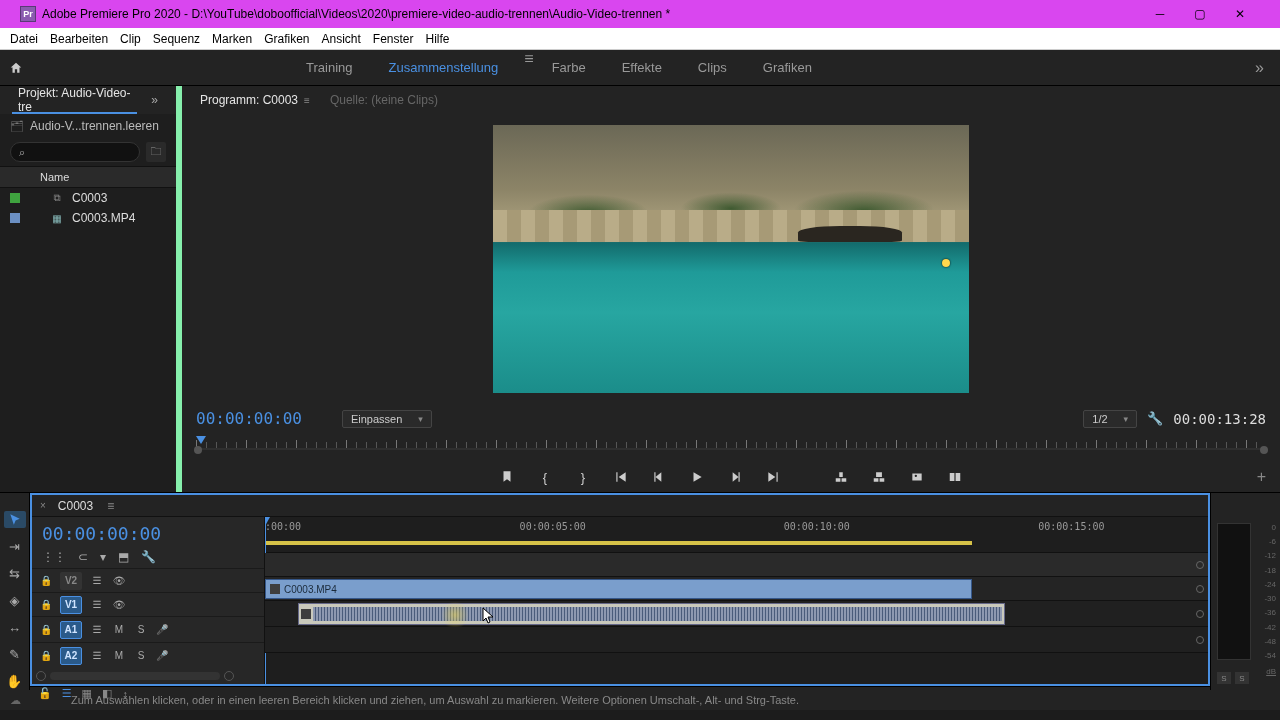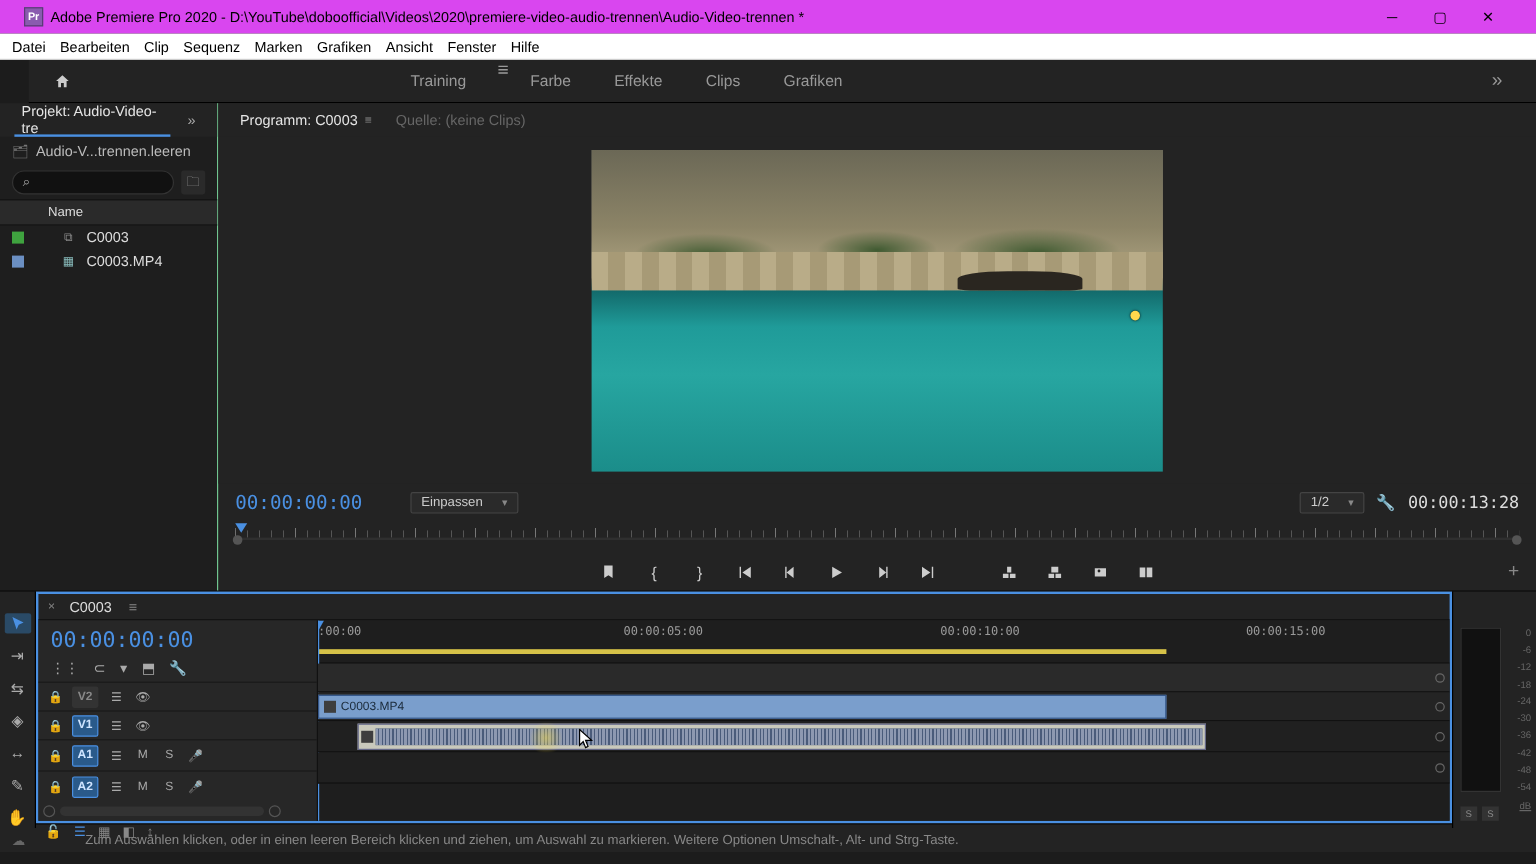--- a/index.html
+++ b/index.html
@@ -9,40 +9,40 @@
 .titlebar { height:28px; background:#d946ef; display:flex; align-items:center; padding:0 20px; font-size:12px; color:#000; }
 .titlebar .logo { width:16px; height:16px; background:#8a5baf; border:1px solid #5a3a77; display:flex; align-items:center; justify-content:center; font-size:9px; font-weight:bold; color:#fff; margin-right:6px; }
 .titlebar .title { flex:1; }
 .titlebar .winbtn { width:40px; height:28px; display:flex; align-items:center; justify-content:center; font-size:12px; }
 
 
 .menubar { height:22px; background:#fff; display:flex; align-items:center; padding:0 4px; font-size:12px; border-bottom:1px solid #ccc; }
 .menubar .menu { padding:0 6px; cursor:pointer; }
 
 
-.workspace-bar { height:36px; background:#232323; display:flex; align-items:center; padding:0 16px; border-bottom:1px solid #000;margin-left:24px; }
+.workspace-bar { height:36px; background:#232323; display:flex; align-items:center; padding:0 4px; border-bottom:1px solid #000; }
 .workspace-bar .home { width:24px; height:24px; color:#ccc; display:flex; align-items:center; justify-content:center; margin-right:20px; }
 .workspace-bar .ws-spacer { flex:1; max-width:240px; }
 .workspace-bar .ws-tabs { display:flex; gap:0; }
 .workspace-bar .ws-tab { padding:0 18px; height:36px; display:flex; align-items:center; color:#999; font-size:13px; cursor:pointer; }
 .workspace-bar .ws-tab.active { color:#4a90e2; }
 .workspace-bar .ws-menu { color:#999; margin-left:8px; }
 .workspace-bar .ws-overflow { margin-left:auto; color:#999; padding:0 12px; font-size:16px; }
 
 
 .panel-tabs { height:28px; display:flex; align-items:center; padding:0 8px; background:#232323; }
 .panel-tab { padding:0 10px; height:28px; display:flex; align-items:center; color:#aaa; font-size:12px; cursor:pointer; position:relative; }
 .panel-tab.active { color:#e5e5e5; }
 .panel-tab.active.project::after { content:''; position:absolute; left:4px; right:4px; bottom:0; height:2px; background:#4a90e2; }
 .panel-tab.muted { color:#666; }
 .panel-tab .burger { margin-left:6px; color:#888; font-size:10px; }
 
 
 .main { display:flex; height:406px; }
-.project-panel { width:182px; background:#1e1e1e; border-right:1px solid #86efac; display:flex; flex-direction:column; }
+.project-panel { width:182px; background:#1e1e1e; border-right:6px solid #86efac; display:flex; flex-direction:column; }
 .project-header { padding:4px 10px; color:#bbb; font-size:12px; display:flex; align-items:center; gap:6px; height:24px; }
 .folder-icon { color:#777; font-size:11px; }
 .search-row { display:flex; align-items:center; padding:4px 10px; gap:6px; }
 .search-box { flex:1; background:#111; border:1px solid #333; height:20px; border-radius:10px; color:#aaa; font-size:11px; padding:0 8px; display:flex; align-items:center; }
 .bin-btn { width:20px; height:20px; color:#999; display:flex; align-items:center; justify-content:center; font-size:11px; background:#2a2a2a; border-radius:2px; }
 .list-header { background:#2a2a2a; padding:4px 10px 4px 40px; color:#ddd; font-size:11px; border-top:1px solid #111; border-bottom:1px solid #111; }
 .project-item { display:flex; align-items:center; padding:3px 10px; gap:8px; font-size:12px; color:#ddd; cursor:pointer; }
 .project-item .sw { width:10px; height:10px; }
 .project-item .sw.green { background:#3fa33f; }
 .project-item .sw.blue { background:#6b8fc2; }
@@ -178,20 +178,21 @@
 
 <div class="workspace-bar">
   <div class="home">
     <svg class="svg-i" viewBox="0 0 24 24">
         <path d="M12 3l9 8h-3v9h-4v-6h-4v6H6v-9H3z"></path>
       </svg>
   </div>
   <div class="ws-spacer"></div>
   <div class="ws-tabs">
     <div class="ws-tab">Training</div>
+    <div class="ws-tab active">Zusammenstellung</div>
     <div class="ws-menu">≡</div>
     <div class="ws-tab">Farbe</div>
     <div class="ws-tab">Effekte</div>
     <div class="ws-tab">Clips</div>
     <div class="ws-tab">Grafiken</div>
   </div>
   <div class="ws-overflow">»</div>
 </div>
 
 <div class="main">

